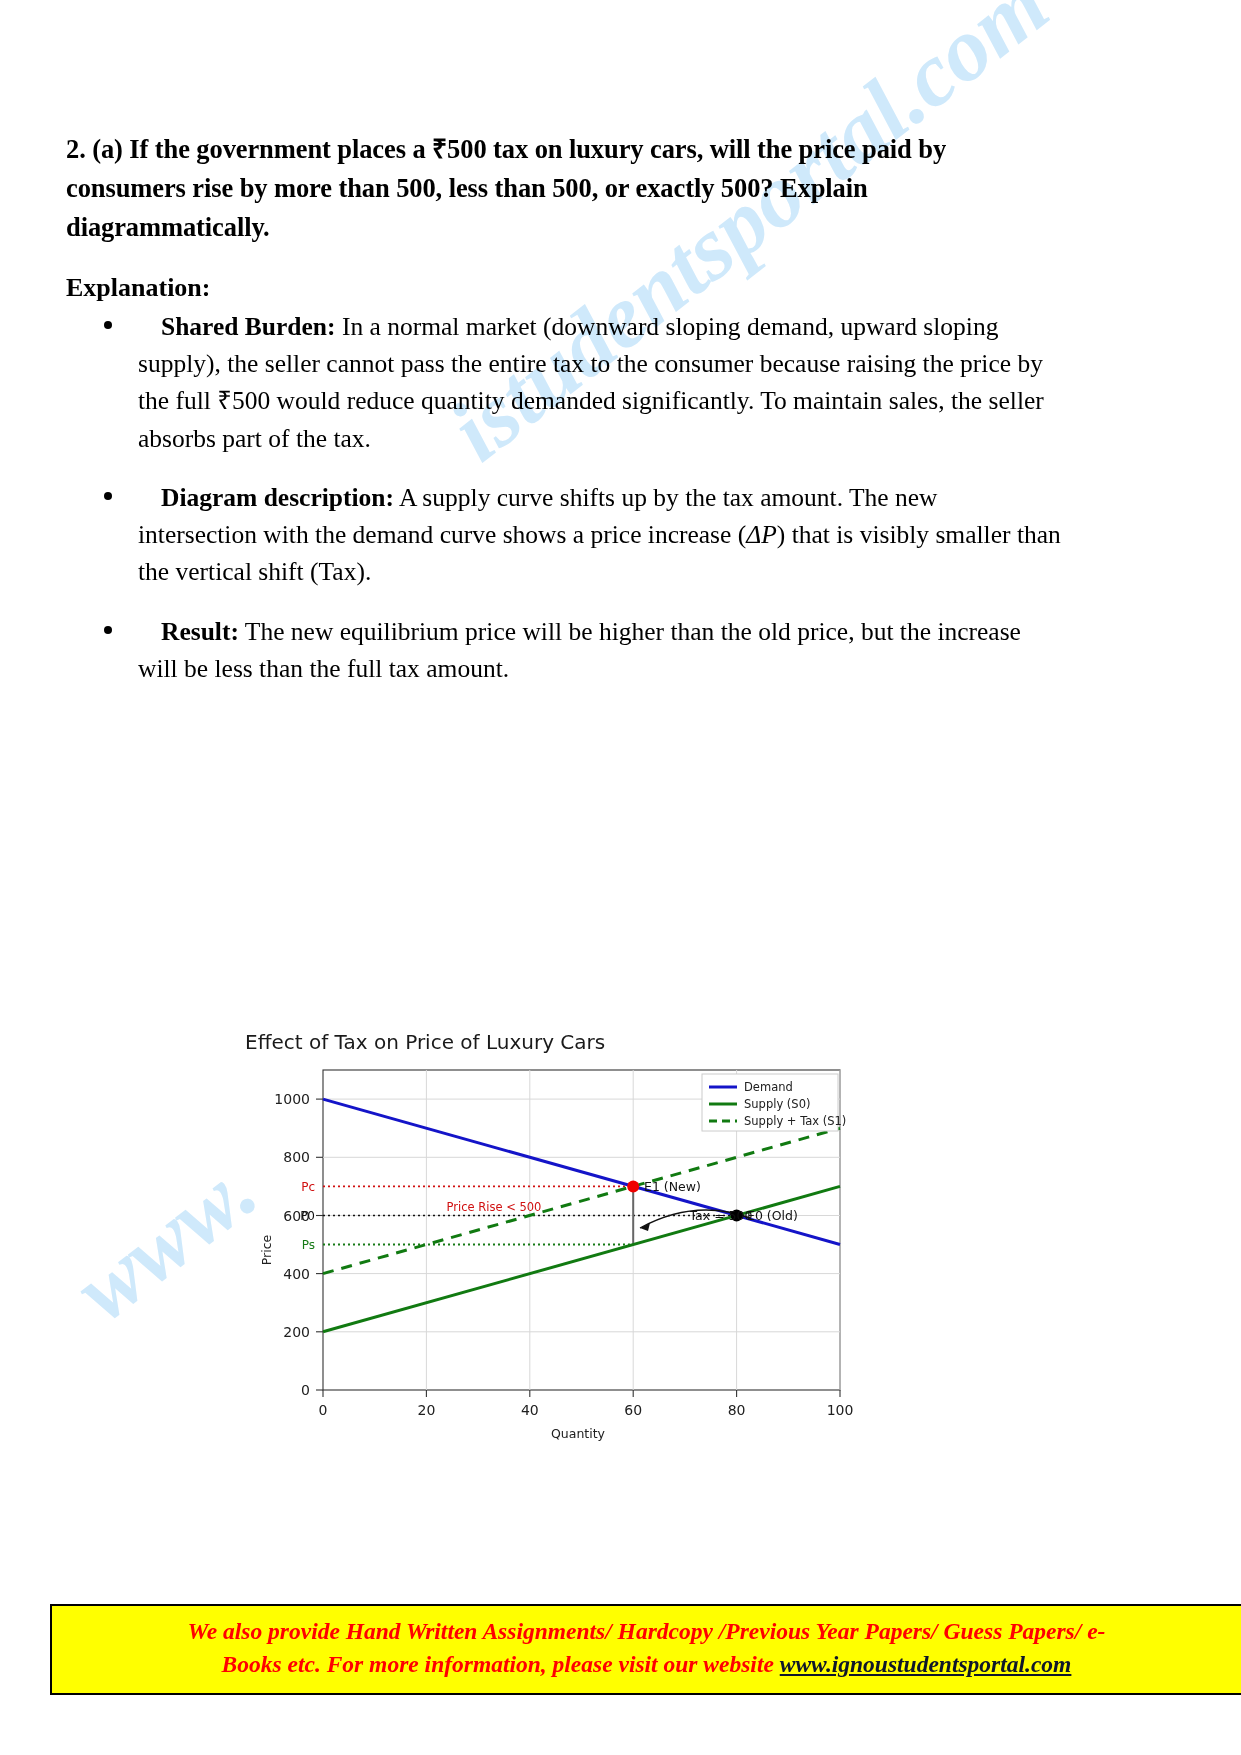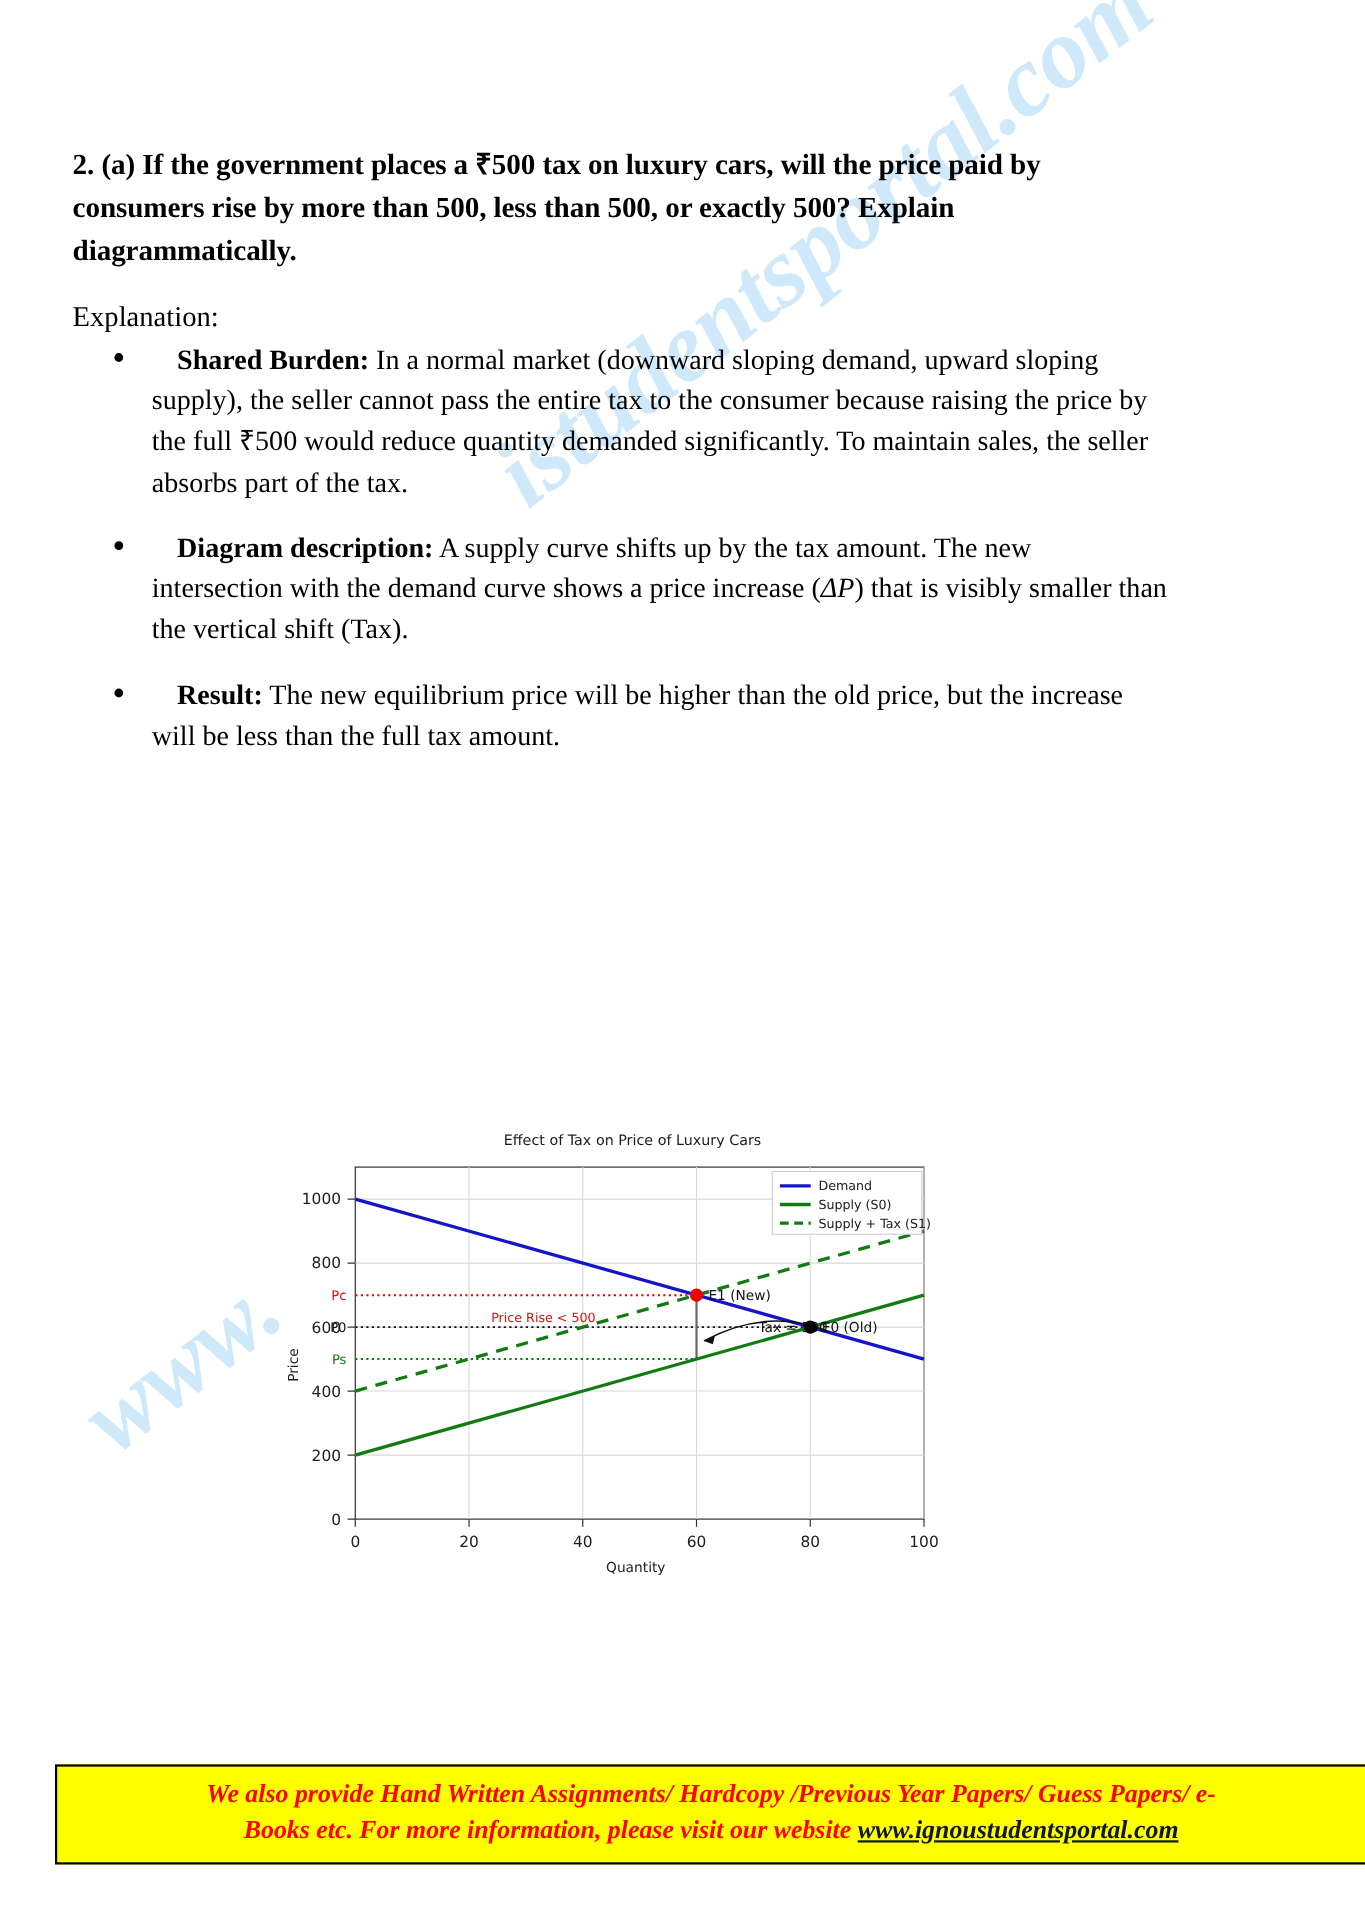--- a/index.html
+++ b/index.html
@@ -20,39 +20,39 @@
   .wm-2{left:55px;top:1260px;font-size:90px;transform:rotate(-38deg);transform-origin:left top;}
 
   
   .content{position:absolute;left:66px;top:130px;width:995px;z-index:5;}
   .q-head{
     font-size:26.5px;font-weight:700;line-height:1.48;margin:0 0 22px 0;
     letter-spacing:-0.1px;
   }
   .para{font-size:25.5px;line-height:1.46;margin:0 0 20px 0;}
   .para b{font-weight:700;}
-  .sec-head{font-size:26px;font-weight:400;margin:0 0 2px 0;line-height:1.4;}
+  .sec-head{font-size:26px;font-weight:700;margin:0 0 2px 0;line-height:1.4;}
   .para-tight{font-size:25.5px;line-height:1.47;margin:0 0 26px 0;}
 
   ul.bullets{list-style:none;margin:0;padding:0;}
   ul.bullets li{
     position:relative;padding-left:72px;font-size:25.5px;line-height:1.46;
     margin-bottom:22px;
   }
   ul.bullets li .dot{
     position:absolute;left:38px;top:0.52em;width:8px;height:8px;border-radius:50%;
     background:#000;
   }
   ul.bullets li b{font-weight:700;margin-left:23px;}
   .ital{font-style:italic;}
 
   
   .chart-wrap{position:absolute;left:245px;top:1030px;width:660px;height:430px;z-index:5;}
   .chart-title{
-    text-align:center;font-family:"DejaVu Sans",sans-serif;font-size:13px;color:#1a1a1a;
+    font-family:"DejaVu Sans",sans-serif;font-size:20px;color:#1a1a1a;
     margin:0 0 6px 0;
   }
   .plot-outer{position:relative;width:660px;height:395px;}
   svg.plot{display:block;}
   .tick-lbl{font-family:"DejaVu Sans",sans-serif;font-size:14px;fill:#202020;}
   .ax-lbl{font-family:"DejaVu Sans",sans-serif;font-size:12.5px;fill:#202020;}
   .lgd-lbl{font-family:"DejaVu Sans",sans-serif;font-size:11.5px;fill:#202020;}
   .ann{font-family:"DejaVu Sans",sans-serif;font-size:12.5px;fill:#111;}
   .ann-red{font-family:"DejaVu Sans",sans-serif;font-size:11.5px;fill:#d01010;}
   .ann-pc{font-family:"DejaVu Sans",sans-serif;font-size:12px;fill:#d01010;}

